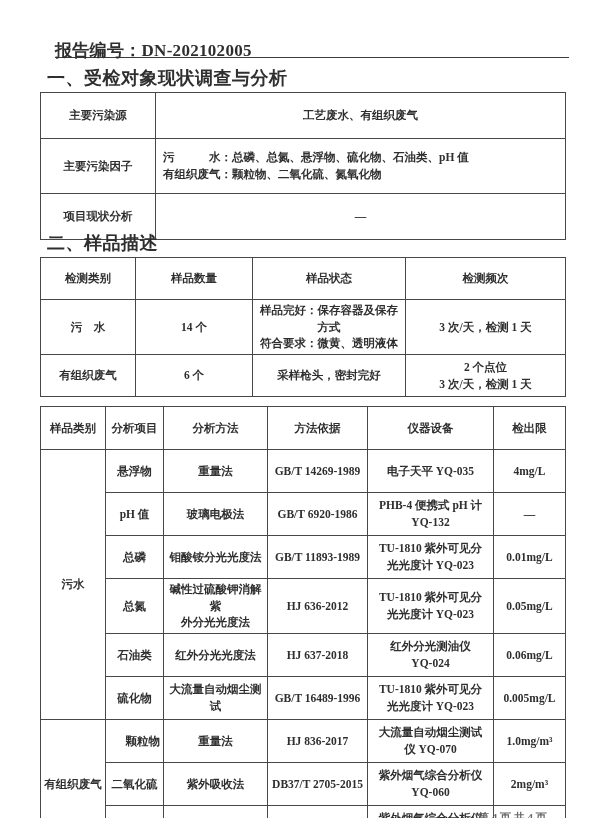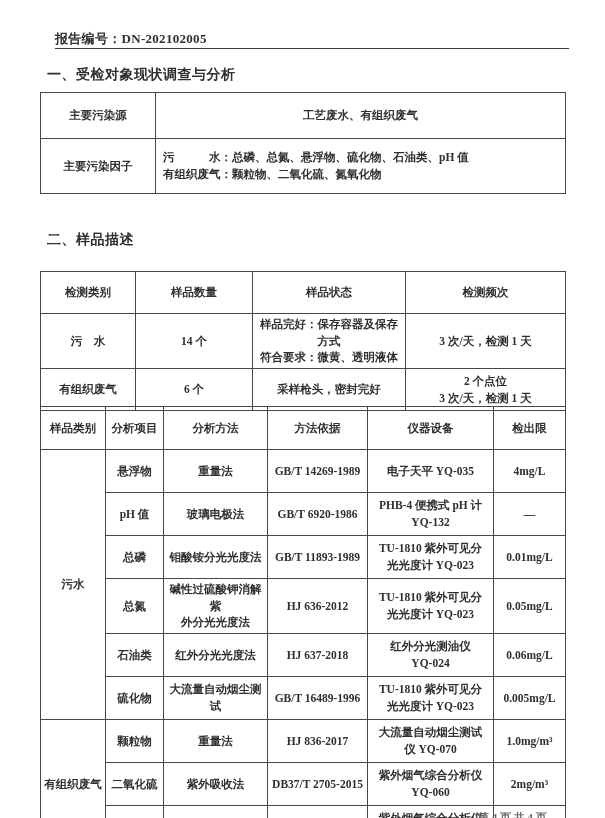--- a/index.html
+++ b/index.html
@@ -7,32 +7,32 @@
     position: relative;
     width: 605px;
     height: 818px;
     background: #ffffff;
     overflow: hidden;
     font-family: "Liberation Serif", "DejaVu Serif", serif;
     color: #2f2f2f;
   }
   .report-header {
     position: absolute;
-    left: 55px; top: 30px;
+    left: 55px; top: 39px;
     width: 514px; height: 18px;
     border-bottom: 1.5px solid #3c3c3c;
-    font-size: 13px; font-weight: 700;
+    font-size: 17px; font-weight: 700;
     letter-spacing: 0.3px;
     white-space: nowrap;
   }
   .report-header .val { font-weight: 700; font-family: "Liberation Serif", serif; }
   .section-title {
     position: absolute;
     left: 47px;
-    font-size: 14px;
+    font-size: 18px;
     font-weight: 700;
     letter-spacing: 0.5px;
     white-space: nowrap;
   }
   table.doc-table {
     position: absolute;
     left: 40px;
     border-collapse: collapse;
     table-layout: fixed;
     width: 525px;
@@ -80,26 +80,30 @@
     <tbody>
         <tr>
       <td style="height:41px;">主要污染源</td>
       <td>工艺废水、有组织废气</td>
     </tr>
     <tr>
       <td style="height:50px;">主要污染因子</td>
       <td class="multiline cell-left">污　　　水：总磷、总氮、悬浮物、硫化物、石油类、pH 值
 有组织废气：颗粒物、二氧化硫、氮氧化物</td>
     </tr>
+    <tr>
+      <td style="height:41px;">项目现状分析</td>
+      <td>—</td>
+    </tr>
   </tbody>
     </table>
 
   <div class="section-title" style="top:231px;">二、样品描述</div>
 
-  <table class="doc-table" style="top:271px;">
+  <table class="doc-table" style="top:257px;">
     <colgroup>
         <col style="width:95px">
         <col style="width:117px">
         <col style="width:153px">
         <col style="width:160px">
       </colgroup>
     <tbody>
         <tr>
       <th style="height:37px;">检测类别</th>
       <th>样品数量</th>
@@ -186,21 +190,21 @@
     <tr>
       <td style="height:38px;">硫化物</td>
       <td class="multiline">大流量自动烟尘测试</td>
       <td>GB/T 16489-1996</td>
       <td class="multiline">TU-1810 紫外可见分
 光光度计 YQ-023</td>
       <td>0.005mg/L</td>
     </tr>
     <tr>
       <td rowspan="3">有组织废气</td>
-      <td style="height:38px;">颗粒物</td>
+      <td style="height:38px;text-align:right;">颗粒物</td>
       <td class="multiline">重量法</td>
       <td>HJ 836-2017</td>
       <td class="multiline">大流量自动烟尘测试
 仪 YQ-070</td>
       <td>1.0mg/m³</td>
     </tr>
     <tr>
       <td style="height:38px;">二氧化硫</td>
       <td class="multiline">紫外吸收法</td>
       <td>DB37/T 2705-2015</td>

